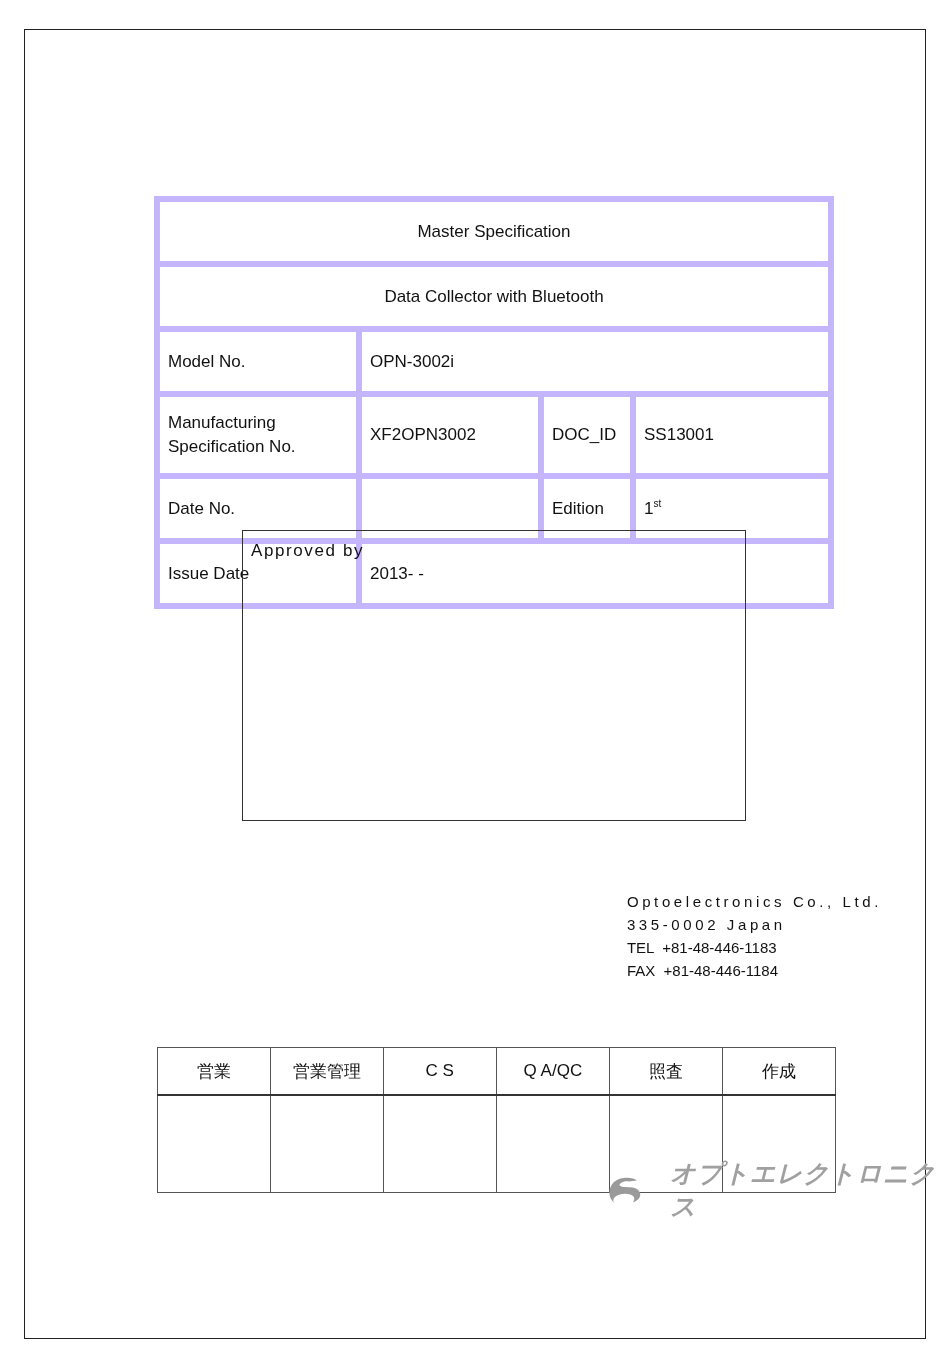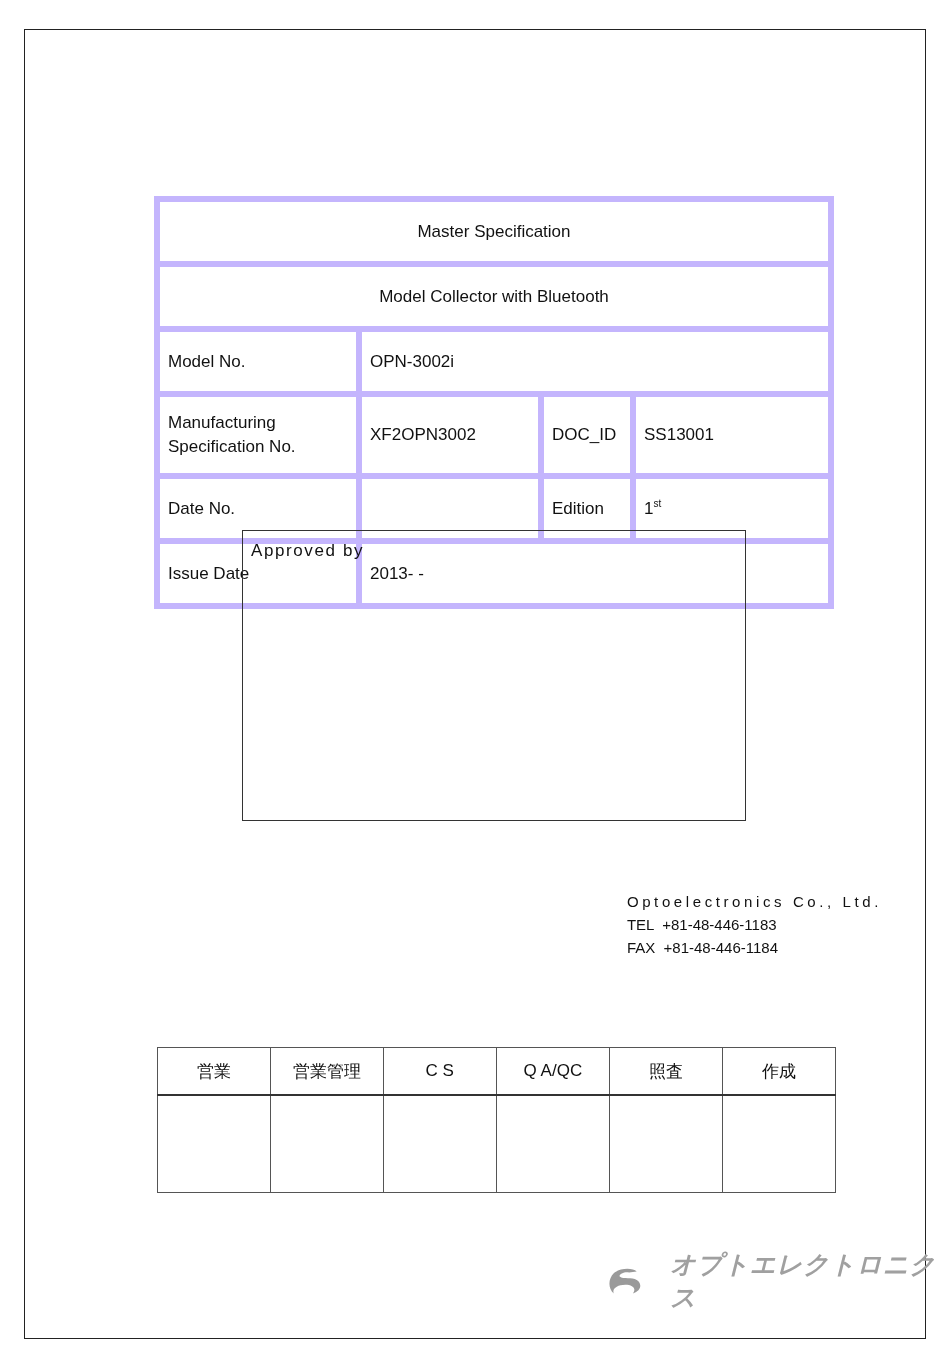--- a/index.html
+++ b/index.html
@@ -17,36 +17,36 @@
   .approved .lbl { position:absolute; left:8px; top:10px; font-size:17px; letter-spacing:1.6px; }
 
   .address { position:absolute; right:68px; top:890px; text-align:left; font-size:15px; line-height:23px; }
   .address .sp { letter-spacing:3.6px; }
 
   .stamps { position:absolute; left:157px; top:1047px; width:679px; font-size:17px; }
   .stamps td { border:1px solid #555; width:112px; text-align:center; }
   .stamps tr.head td { height:44px; border-bottom:2px solid #333; }
   .stamps tr.body td { height:94px; }
 
-  .logo { position:absolute; left:608px; top:1248px; display:flex; align-items:center; gap:26px; color:#9a9a9a; }
+  .logo { position:absolute; left:608px; top:1157px; display:flex; align-items:center; gap:26px; color:#9a9a9a; }
   .logo .mark { width:38px; height:28px; }
   .logo .txt { font-size:25px; font-weight:bold; font-style:italic; letter-spacing:1px; color:#a0a0a0; }
 </style>
 </head>
 <body>
 
 <div class="frame"></div>
 
 <table class="spec">
   <tbody>
       <tr>
     <td colspan="4" class="center">Master Specification</td>
   </tr>
   <tr>
-    <td colspan="4" class="center">Model Collector with Bluetooth</td>
+    <td colspan="4" class="center">Data Collector with Bluetooth</td>
   </tr>
   <tr>
     <td style="width:180px">Model No.</td>
     <td colspan="3">OPN-3002i</td>
   </tr>
   <tr class="tall">
     <td>
       <span>Manufacturing</span><br>
       <span>Specification No.</span>
     </td>
@@ -66,20 +66,21 @@
   </tr>
 </tbody>
   </table>
 
 <div class="approved">
   <span class="lbl">Approved by</span>
 </div>
 
 <div class="address">
   <div class="sp">Optoelectronics Co., Ltd.</div>
+  <div class="sp">335-0002 Japan</div>
   <div style="white-space:pre">TEL  +81-48-446-1183</div>
   <div style="white-space:pre">FAX  +81-48-446-1184</div>
 </div>
 
 <table class="stamps">
   <tbody>
       <tr class="head">
     <td>営業</td>
     <td>営業管理</td>
     <td>C S</td>

